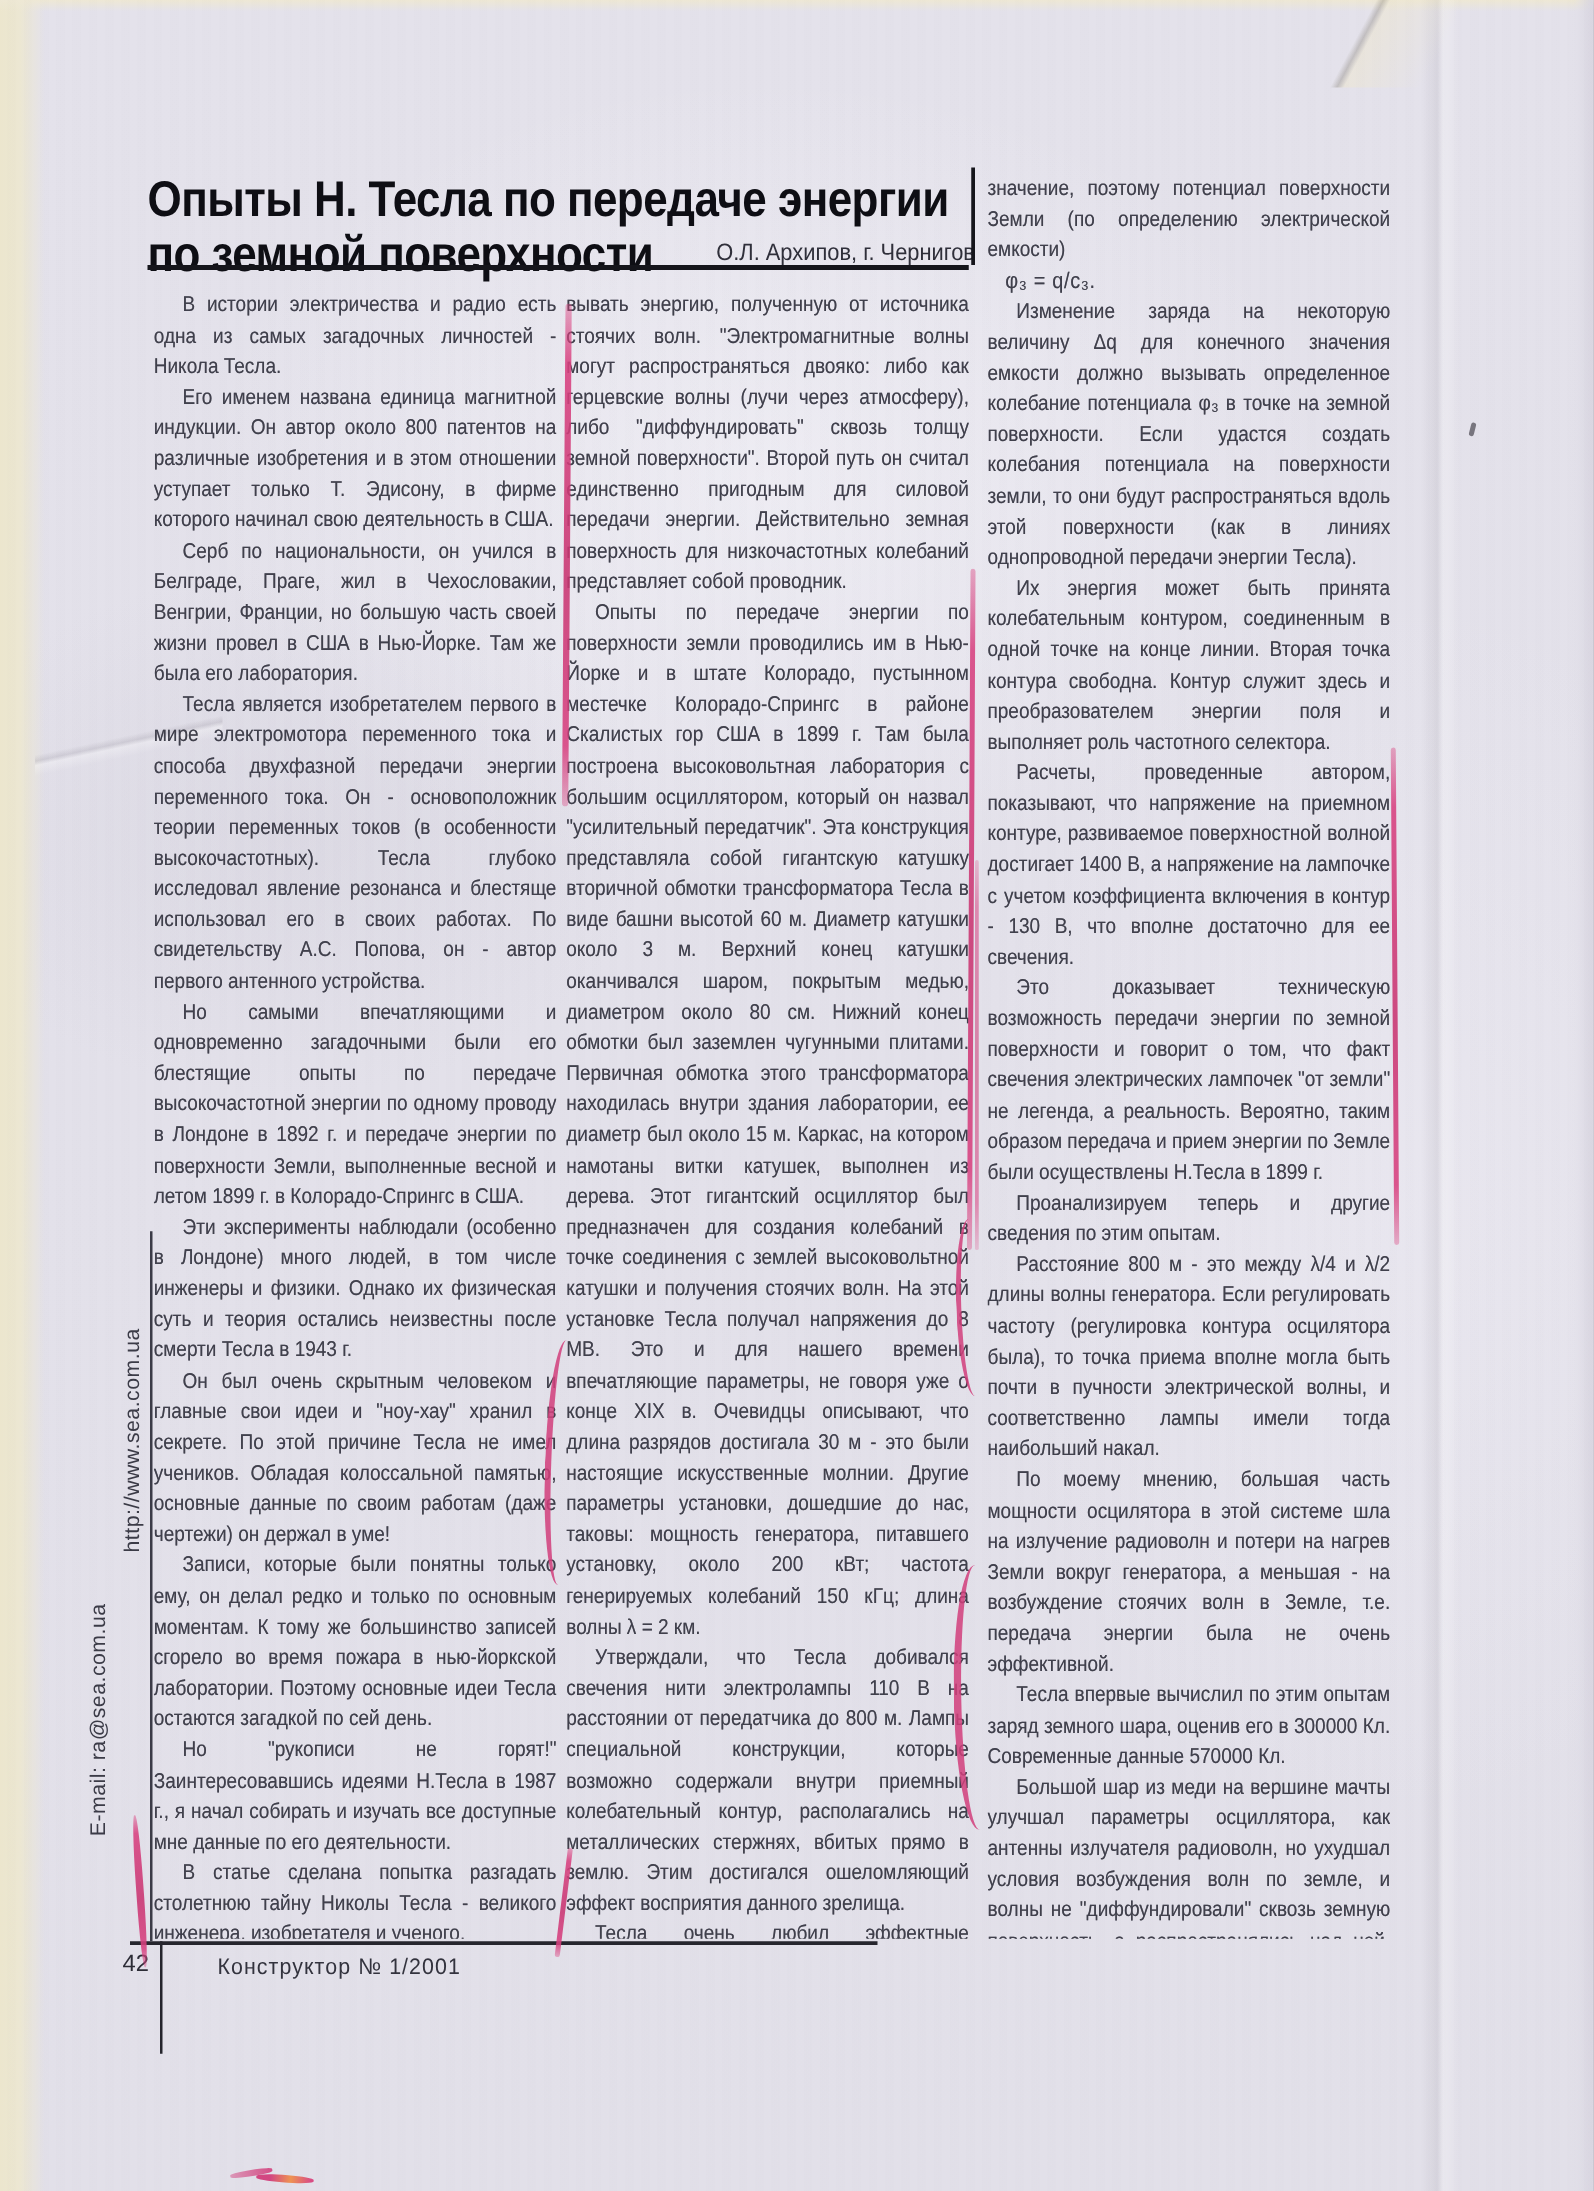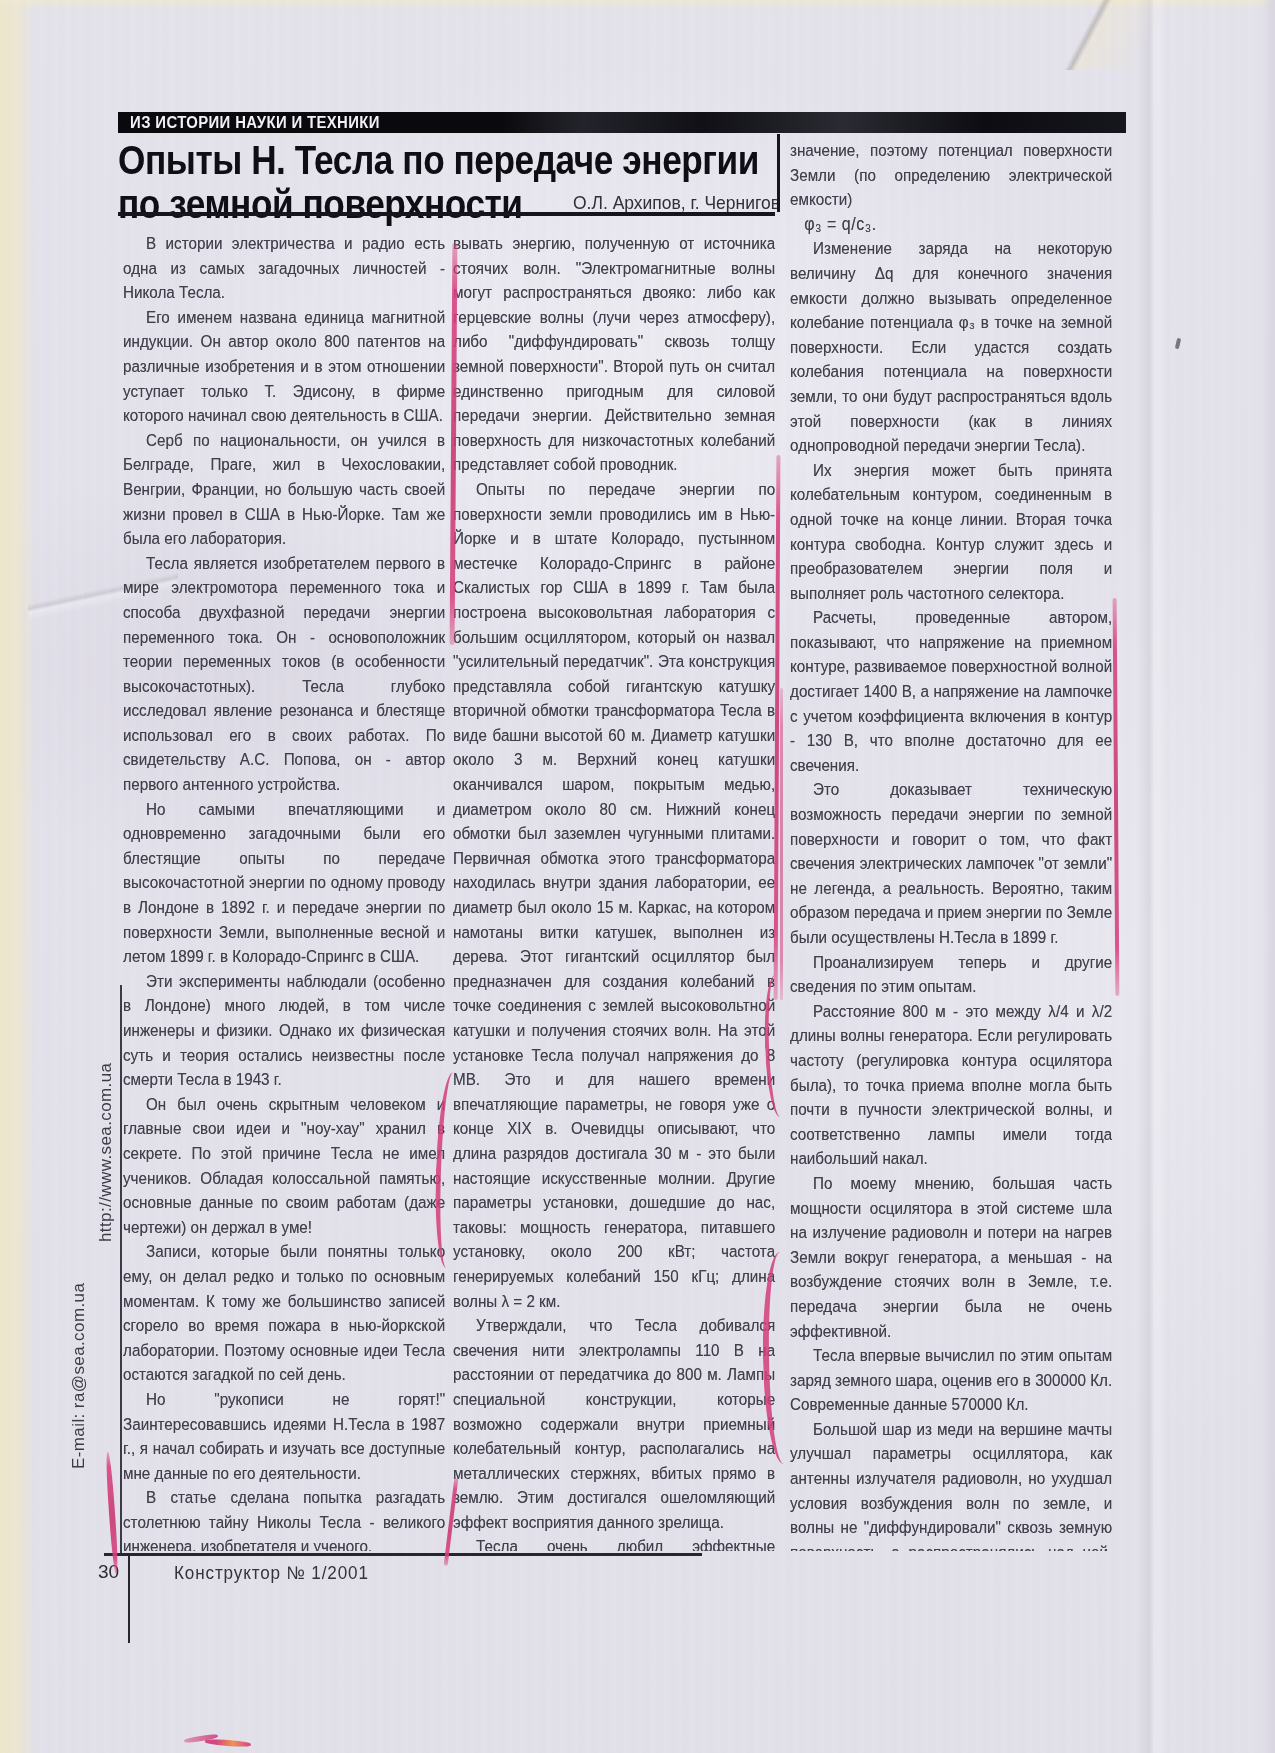--- a/index.html
+++ b/index.html
@@ -92,23 +92,20 @@
 
   <div class="edge-left"></div>
   <div class="edge-top"></div>
   <div class="edge-right"></div>
   <div class="crease-right"></div>
   <div class="fold-top-right"></div>
   <div class="crease-left-mid"></div>
   <div class="streaks"></div>
   <div class="pen-dot"></div>
 
-  <div class="tag-bar">
-    <span>ИЗ ИСТОРИИ НАУКИ И ТЕХНИКИ</span>
-  </div>
   <div class="title">
     <div>Опыты Н. Тесла по передаче энергии</div>
     <div>по земной поверхности</div>
   </div>
   <div class="author">О.Л. Архипов, г. Чернигов</div>
   <div class="title-rule"></div>
   <div class="title-col3-sep"></div>
 
   <div class="col" id="col1">
       <p>В истории электричества и радио есть одна из самых загадочных личностей - Никола Тесла.</p>
@@ -137,21 +134,21 @@
       <p>Это доказывает техническую возможность передачи энергии по земной поверхности и говорит о том, что факт свечения электрических лампочек "от земли" не легенда, а реальность. Вероятно, таким образом передача и прием энергии по Земле были осуществлены Н.Тесла в 1899 г.</p>
       <p>Проанализируем теперь и другие сведения по этим опытам.</p>
       <p>Расстояние 800 м - это между λ/4 и λ/2 длины волны генератора. Если регулировать частоту (регулировка контура осцилятора была), то точка приема вполне могла быть почти в пучности электрической волны, и соответственно лампы имели тогда наибольший накал.</p>
       <p>По моему мнению, большая часть мощности осцилятора в этой системе шла на излучение радиоволн и потери на нагрев Земли вокруг генератора, а меньшая - на возбуждение стоячих волн в Земле, т.е. передача энергии была не очень эффективной.</p>
       <p>Тесла впервые вычислил по этим опытам заряд земного шара, оценив его в 300000 Кл. Современные данные 570000 Кл.</p>
       <p>Большой шар из меди на вершине мачты улучшал параметры осциллятора, как антенны излучателя радиоволн, но ухудшал условия возбуждения волн по земле, и волны не "диффундировали" сквозь земную поверхность, а распространялись над ней. Этого Тесла не знал - он был первопроходцем. Еще не было очень многих понятий: мало изучена теория длинных линий и так далее, но его интуиция инженера и ученого позволила осуществить этот опыт. Только два человека тогда занимались подобным: А.С.Попов в России и Г. Маркони в Италии, но они изучали именно радиоволны, слабые сигналы, а не передачу силовой энергии.</p>
     </div>
 
   <div class="footer-rule"></div>
   <div class="footer-vline"></div>
-  <div class="page-num">30</div>
+  <div class="page-num">42</div>
   <div class="journal">Конструктор № 1/2001</div>
 
   <div class="vside side-url">http://www.sea.com.ua</div>
   <div class="vside side-email">E-mail: ra@sea.com.ua</div>
   <div class="side-rule"></div>
 
   <div class="ink m-col2-long"></div>
   <div class="ink m-col1-short"></div>
   <div class="ink-curve m-col2-curve"></div>
   <div class="ink m-col2-tick"></div>

